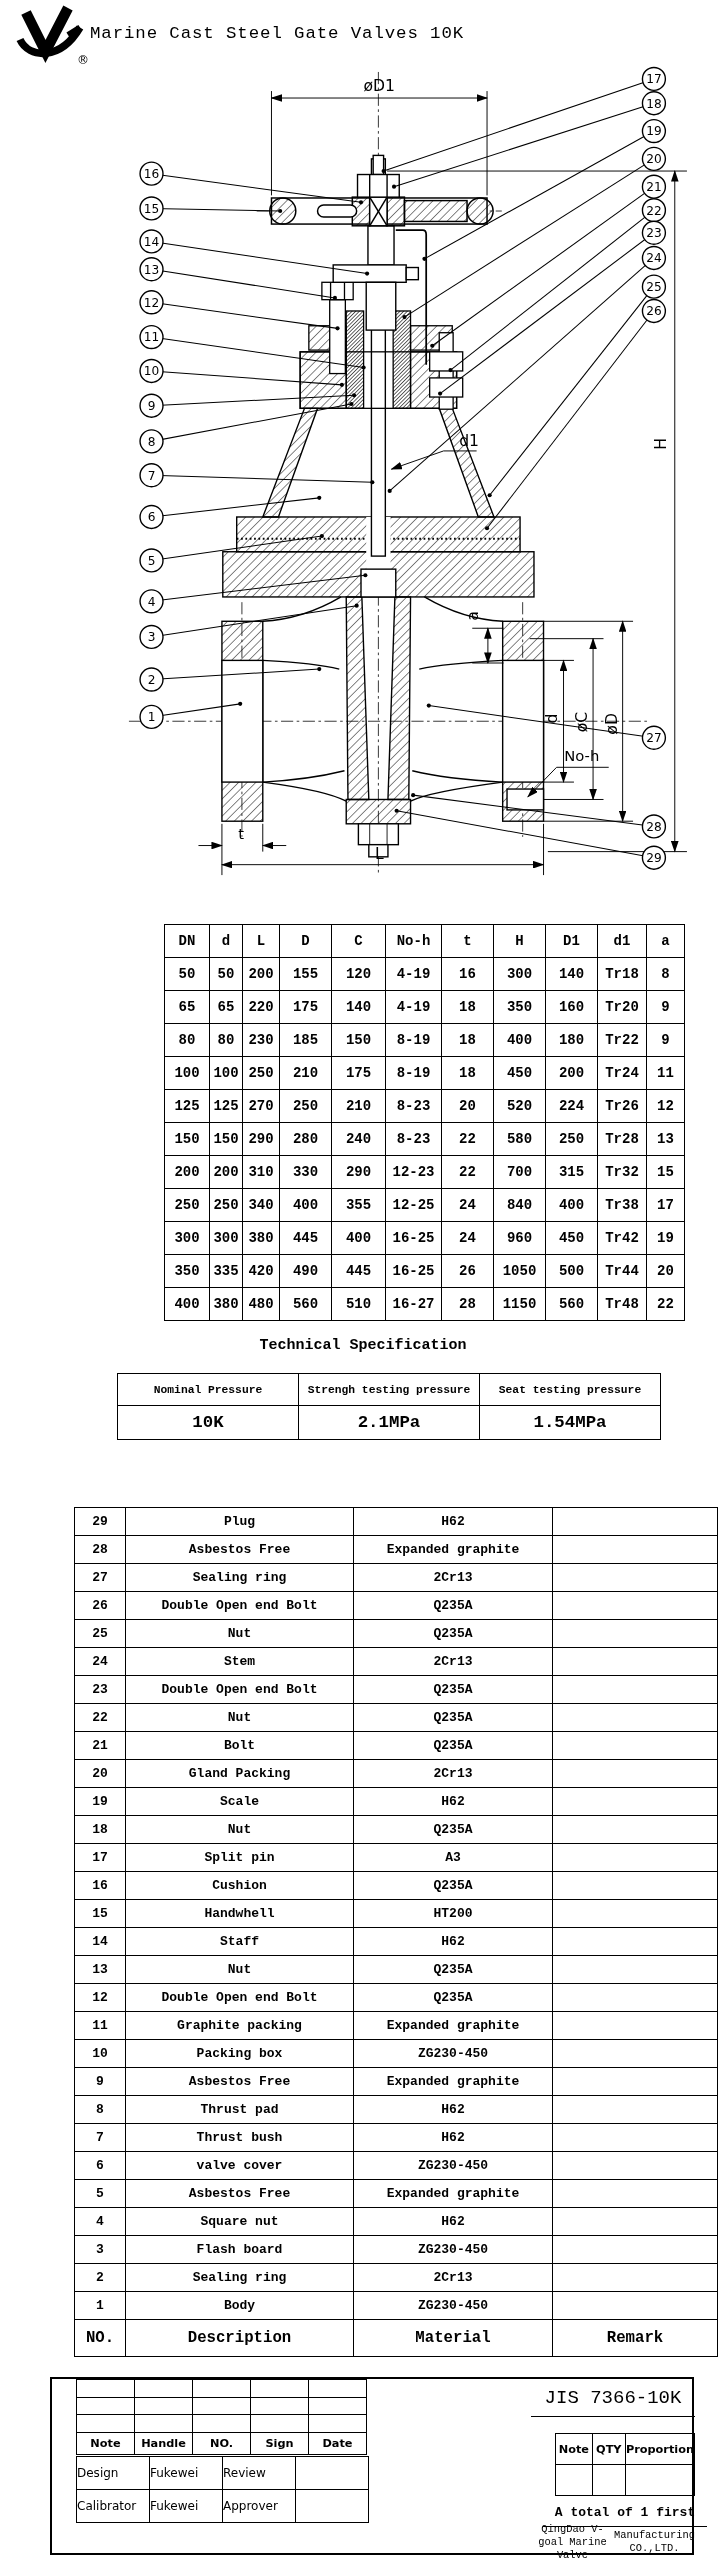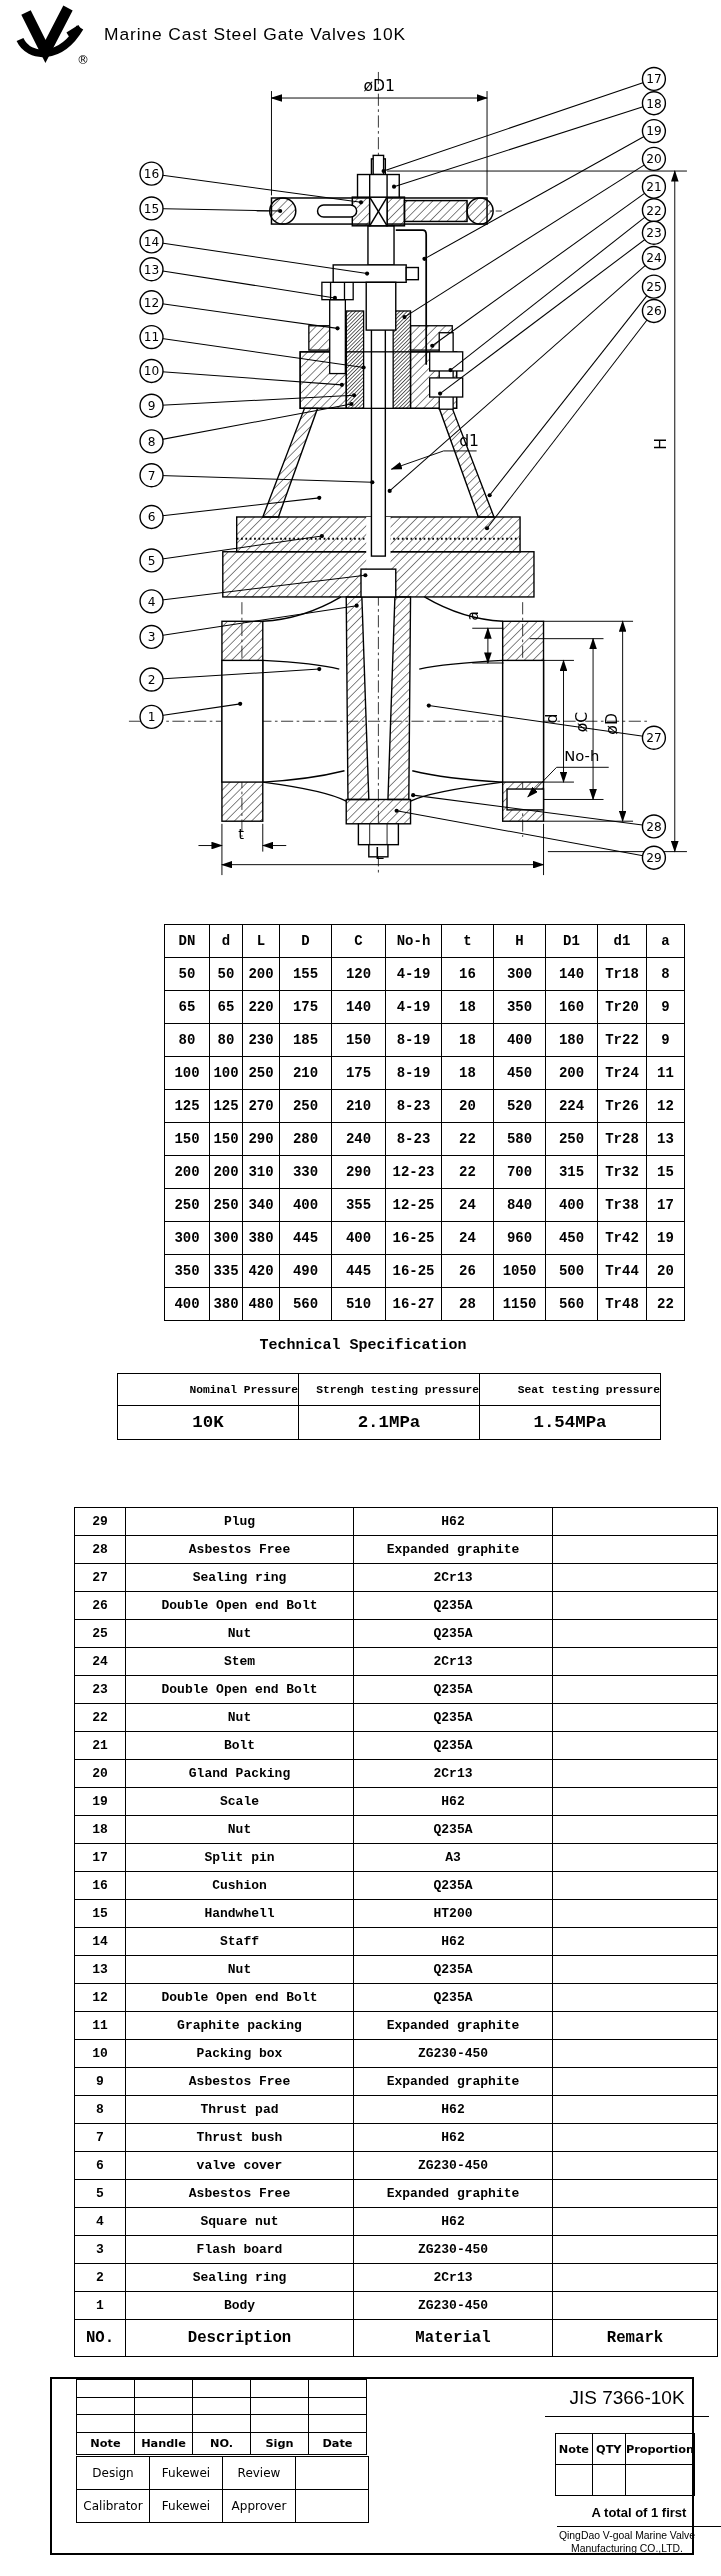--- a/index.html
+++ b/index.html
@@ -1,58 +1,58 @@
 <!DOCTYPE html>
 <html style="font-size:14px"><head>
 <meta charset="utf-8">
 <style>
   html,body{margin:0;padding:0;background:#fff;}
   body{width:722px;height:2576px;position:relative;color:#000;
        font-family:"DejaVu Sans",sans-serif;}
   .abs{position:absolute;}
   .slab{font-family:"Liberation Mono",monospace;font-weight:bold;}
-  .cad{font-family:Liberation Sans, sans-serif;margin-left:14px;}
+  .cad{font-family:Liberation Mono, monospace;}
 
   
   #page-title{left:90px;top:24px;font-size:17.4px;letter-spacing:0.9px;white-space:nowrap;}
 
   
   table{border-collapse:collapse;margin-left:24px;}
   #dim-table{left:140px;top:924px;}
   #dim-table td,#dim-table th{border:1.7px solid #000;text-align:center;vertical-align:middle;
       height:32px;font-size:14px;padding:0;}
   
   #tech-title{left:93px;top:1337px;width:540px;text-align:center;font-size:15px;}
   #tech-table{left:93px;top:1373px;}
-  #tech-table th{border:1.7px solid #000;width:180px;height:31px;font-size:11.3px;padding:0;text-align:right;}
+  #tech-table th{border:1.7px solid #000;width:180px;height:31px;font-size:11.3px;padding:0;}
   #tech-table td{border:1.7px solid #000;width:180px;height:33px;font-size:17.4px;text-align:center;padding:0;}
 
   
   #parts-table{left:50px;top:1507px;}
   #parts-table td{border:1.7px solid #000;text-align:center;height:27px;font-size:13px;padding:0;}
   #parts-table td.ph{height:36px;font-size:15.7px;}
 
   
   #title-block{left:50px;top:2377px;width:644px;height:178px;border:2.2px solid #000;box-sizing:border-box;}
   #tb-sign-grid{position:absolute;left:0;top:0;}
   #tb-sign-grid td{border:1.7px solid #000;width:57px;height:16.5px;font-size:11.3px;text-align:center;padding:0;}
   #tb-sign-grid td.lbl{height:21px;font-weight:bold;}
   #tb-main-grid{position:absolute;left:0;top:77px;}
-  #tb-main-grid td{border:1.7px solid #000;width:72px;height:32px;font-size:12px;text-align:center;padding:0;}
+  #tb-main-grid td{border:1.7px solid #000;width:72px;height:32px;font-size:12px;padding:0;}
   #tb-drawing{position:absolute;left:296px;top:0;width:184px;height:178px;border-left:1.7px solid #000;
       border-right:1.7px solid #000;display:flex;align-items:center;justify-content:center;box-sizing:border-box;}
   #tb-drawing span{font-size:22.6px;letter-spacing:2.6px;}
   #tb-right{position:absolute;left:479px;top:0;width:164px;height:178px;box-sizing:border-box;}
   #tb-standard{position:absolute;left:0;top:0;width:164px;height:38px;border-bottom:1.7px solid #000;
       box-sizing:border-box;display:flex;align-items:center;justify-content:center;font-size:19px;font-weight:500;}
   #tb-qty-table{position:absolute;left:0;top:54px;}
   #tb-qty-table td{border:1.7px solid #000;height:30px;text-align:center;font-size:11.3px;font-weight:bold;padding:0;}
   #tb-total{position:absolute;left:12px;top:120px;width:164px;height:28px;border-bottom:1.7px solid #000;
       box-sizing:border-box;display:flex;align-items:center;justify-content:center;font-size:13px;font-weight:bold;}
-  #tb-company{position:absolute;left:0;top:148px;width:164px;height:30px;display:flex;flex-direction:column;
+  #tb-company{position:absolute;left:0;top:148px;width:164px;height:30px;display:flex;flex-direction:row;
       align-items:center;justify-content:center;font-size:10.4px;line-height:13px;text-align:center;}
 </style>
 </head>
 <body>
 
 <svg class="abs" id="logo" style="left:14px;top:5.2px" width="75" height="63" viewBox="0 0 100 84">
   <g stroke="#000" fill="none">
     <path d="M8,46 C20,72 62,74 88,30" stroke-width="10"></path>
     <path d="M16,10 L42,62 L72,4" stroke-width="14"></path>
     <path d="M88,30 L72,40" stroke-width="8"></path>

